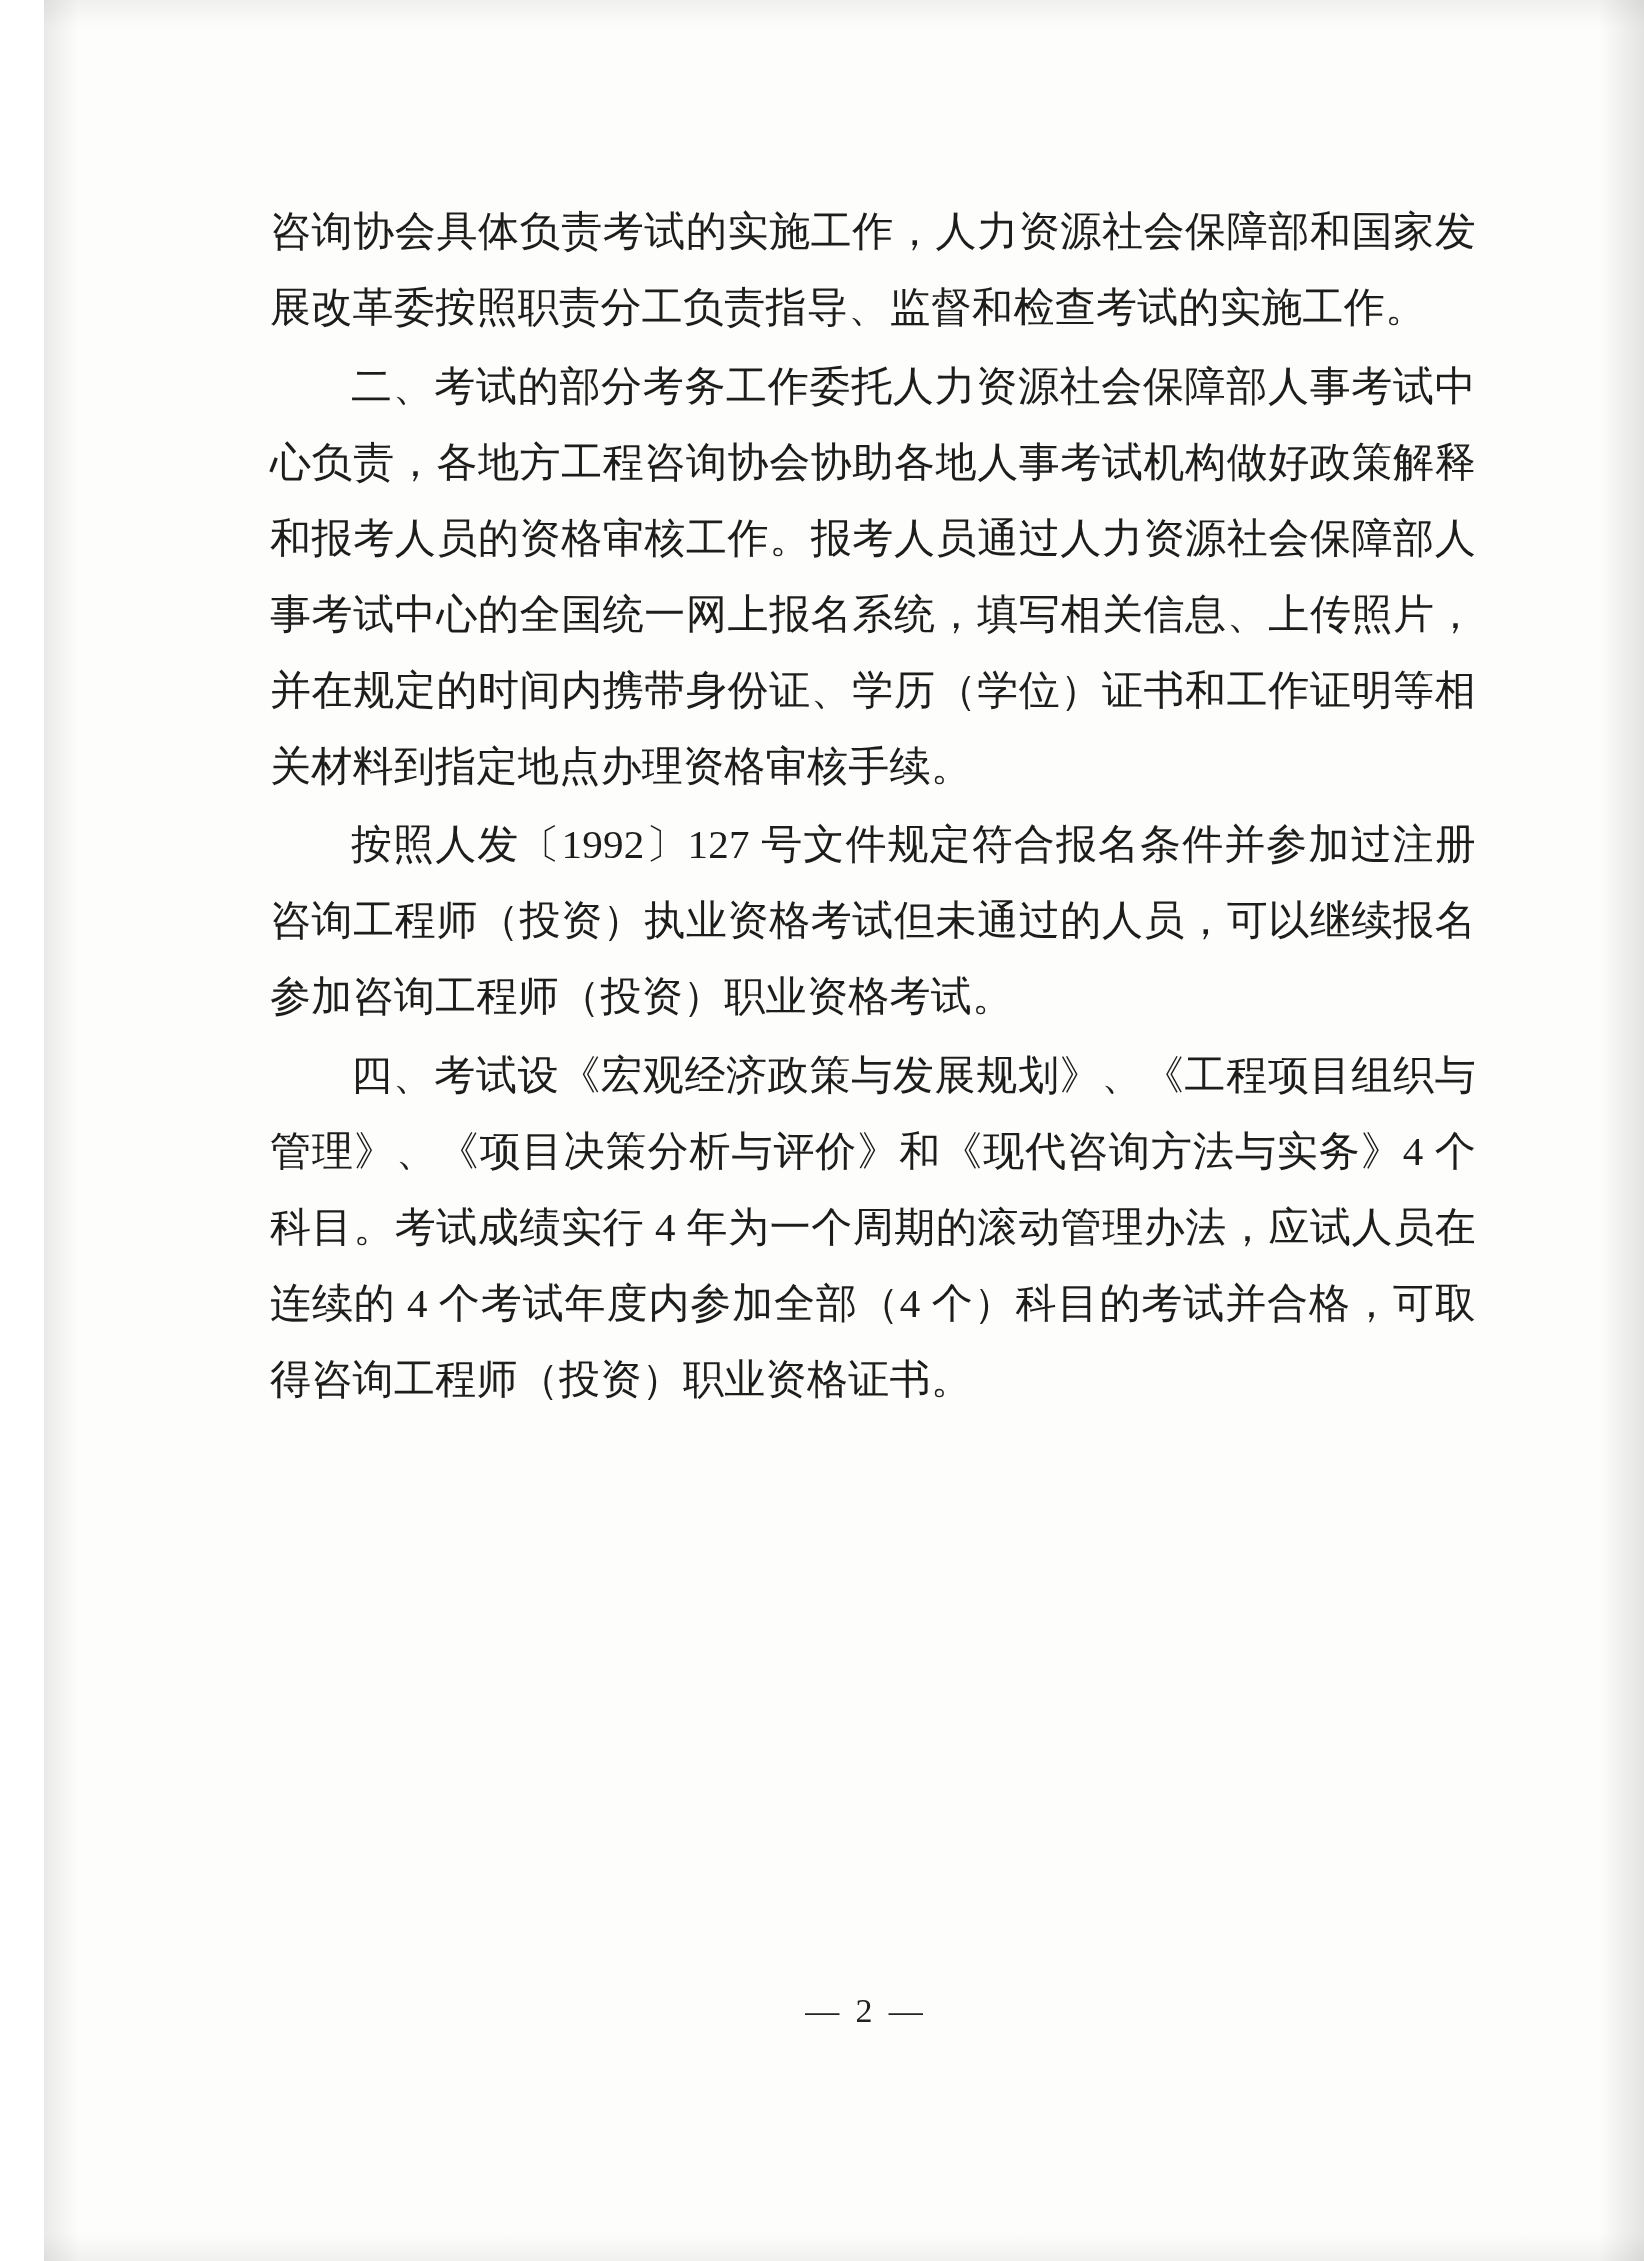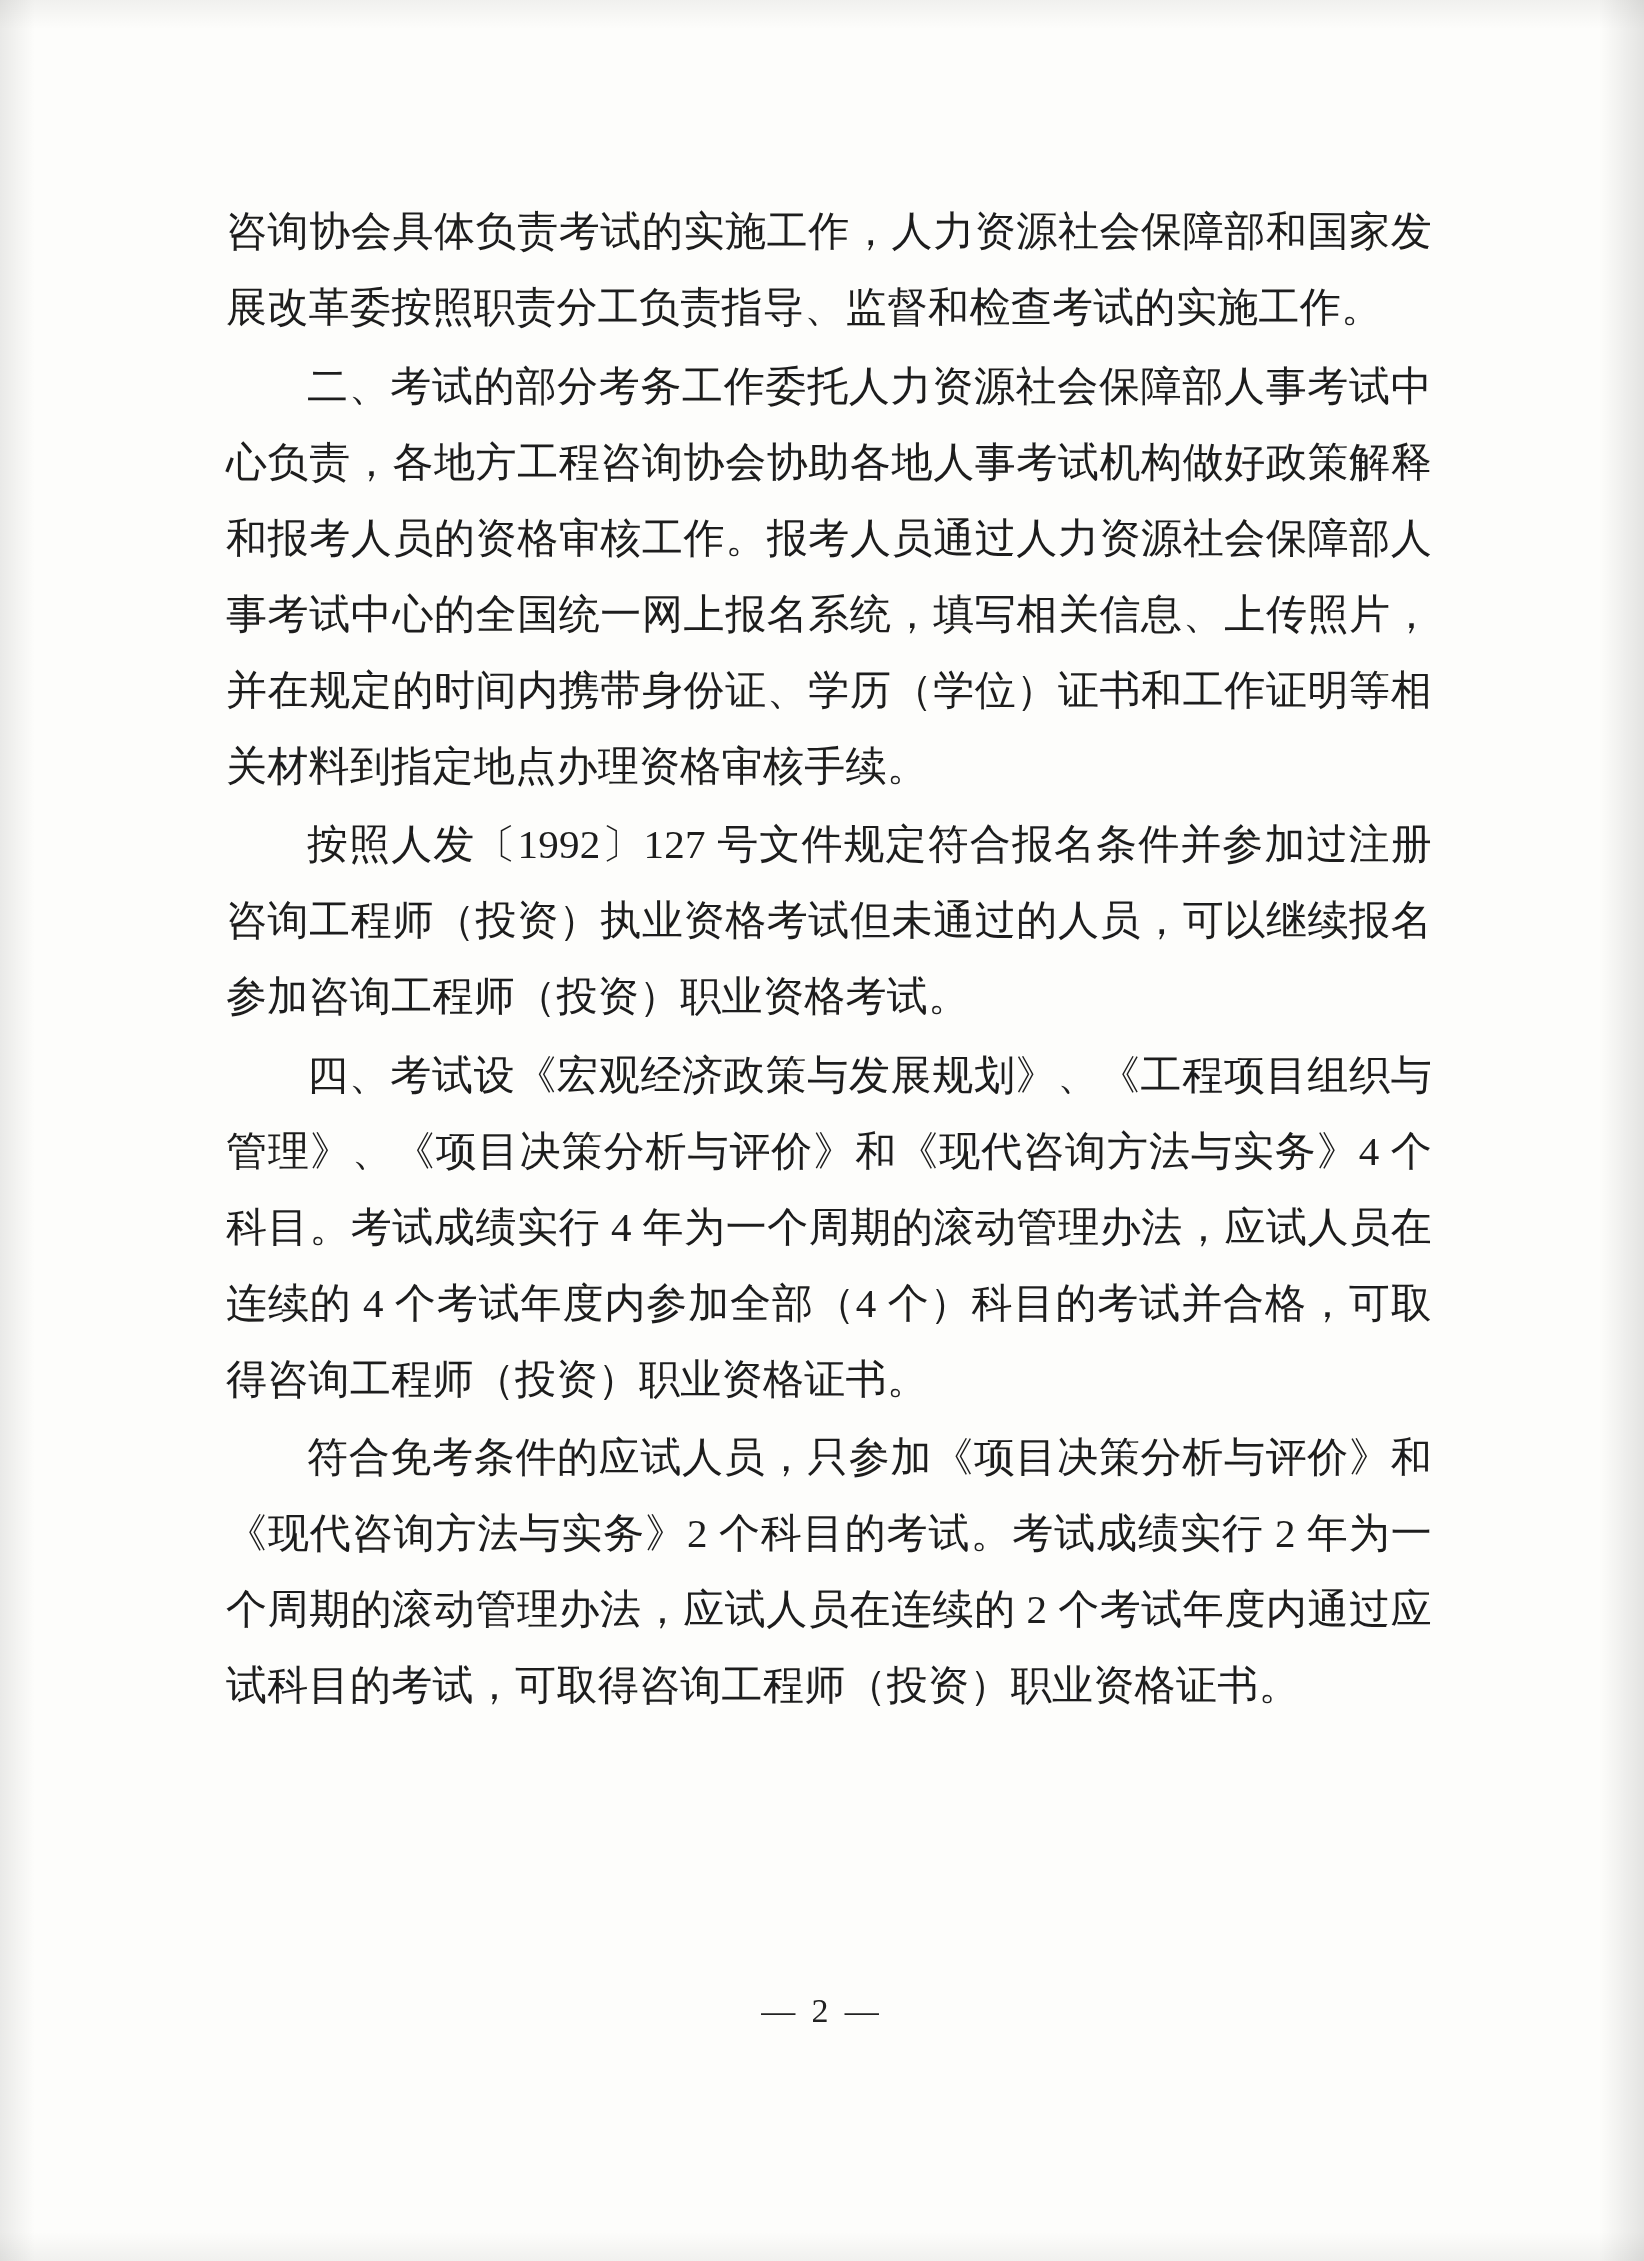--- a/index.html
+++ b/index.html
@@ -13,20 +13,21 @@
     font-family: "Liberation Serif", serif;
     position: relative;
     overflow: hidden;
   }
   
   #page {
     position: absolute;
     inset: 0;
     background: #fdfdfb;
     box-sizing: border-box;
+    margin-left: 44px;
   }
   #page::before {
     
     content: "";
     position: absolute;
     inset: 0;
     pointer-events: none;
     background:
       linear-gradient(to right, rgba(0,0,0,0.08) 0px, rgba(0,0,0,0.0) 35px),
       linear-gradient(to left, rgba(0,0,0,0.10) 0px, rgba(0,0,0,0.0) 45px),
@@ -73,21 +74,20 @@
 
     <p class="para">咨询协会具体负责考试的实施工作，人力资源社会保障部和国家发展改革委按照职责分工负责指导、监督和检查考试的实施工作。</p>
 
     <p class="para indent">二、考试的部分考务工作委托人力资源社会保障部人事考试中心负责，各地方工程咨询协会协助各地人事考试机构做好政策解释和报考人员的资格审核工作。报考人员通过人力资源社会保障部人事考试中心的全国统一网上报名系统，填写相关信息、上传照片，并在规定的时间内携带身份证、学历（学位）证书和工作证明等相关材料到指定地点办理资格审核手续。</p>
 
 
     <p class="para indent">按照人发〔1992〕127 号文件规定符合报名条件并参加过注册咨询工程师（投资）执业资格考试但未通过的人员，可以继续报名参加咨询工程师（投资）职业资格考试。</p>
 
     <p class="para indent">四、考试设《宏观经济政策与发展规划》、《工程项目组织与管理》、《项目决策分析与评价》和《现代咨询方法与实务》4 个科目。考试成绩实行 4 年为一个周期的滚动管理办法，应试人员在连续的 4 个考试年度内参加全部（4 个）科目的考试并合格，可取得咨询工程师（投资）职业资格证书。</p>
 
-    <p class="para indent">符合免考条件的应试人员，只参加《项目决策分析与评价》和《现代咨询方法与实务》2 个科目的考试。考试成绩实行 2 年为一个周期的滚动管理办法，应试人员在连续的 2 个考试年度内通过应试科目的考试，可取得咨询工程师（投资）职业资格证书。</p>
 
   </div>
 
   <div class="pagenum">
     <span>— 2 —</span>
   </div>
 </div>
 
 
 </body></html>

